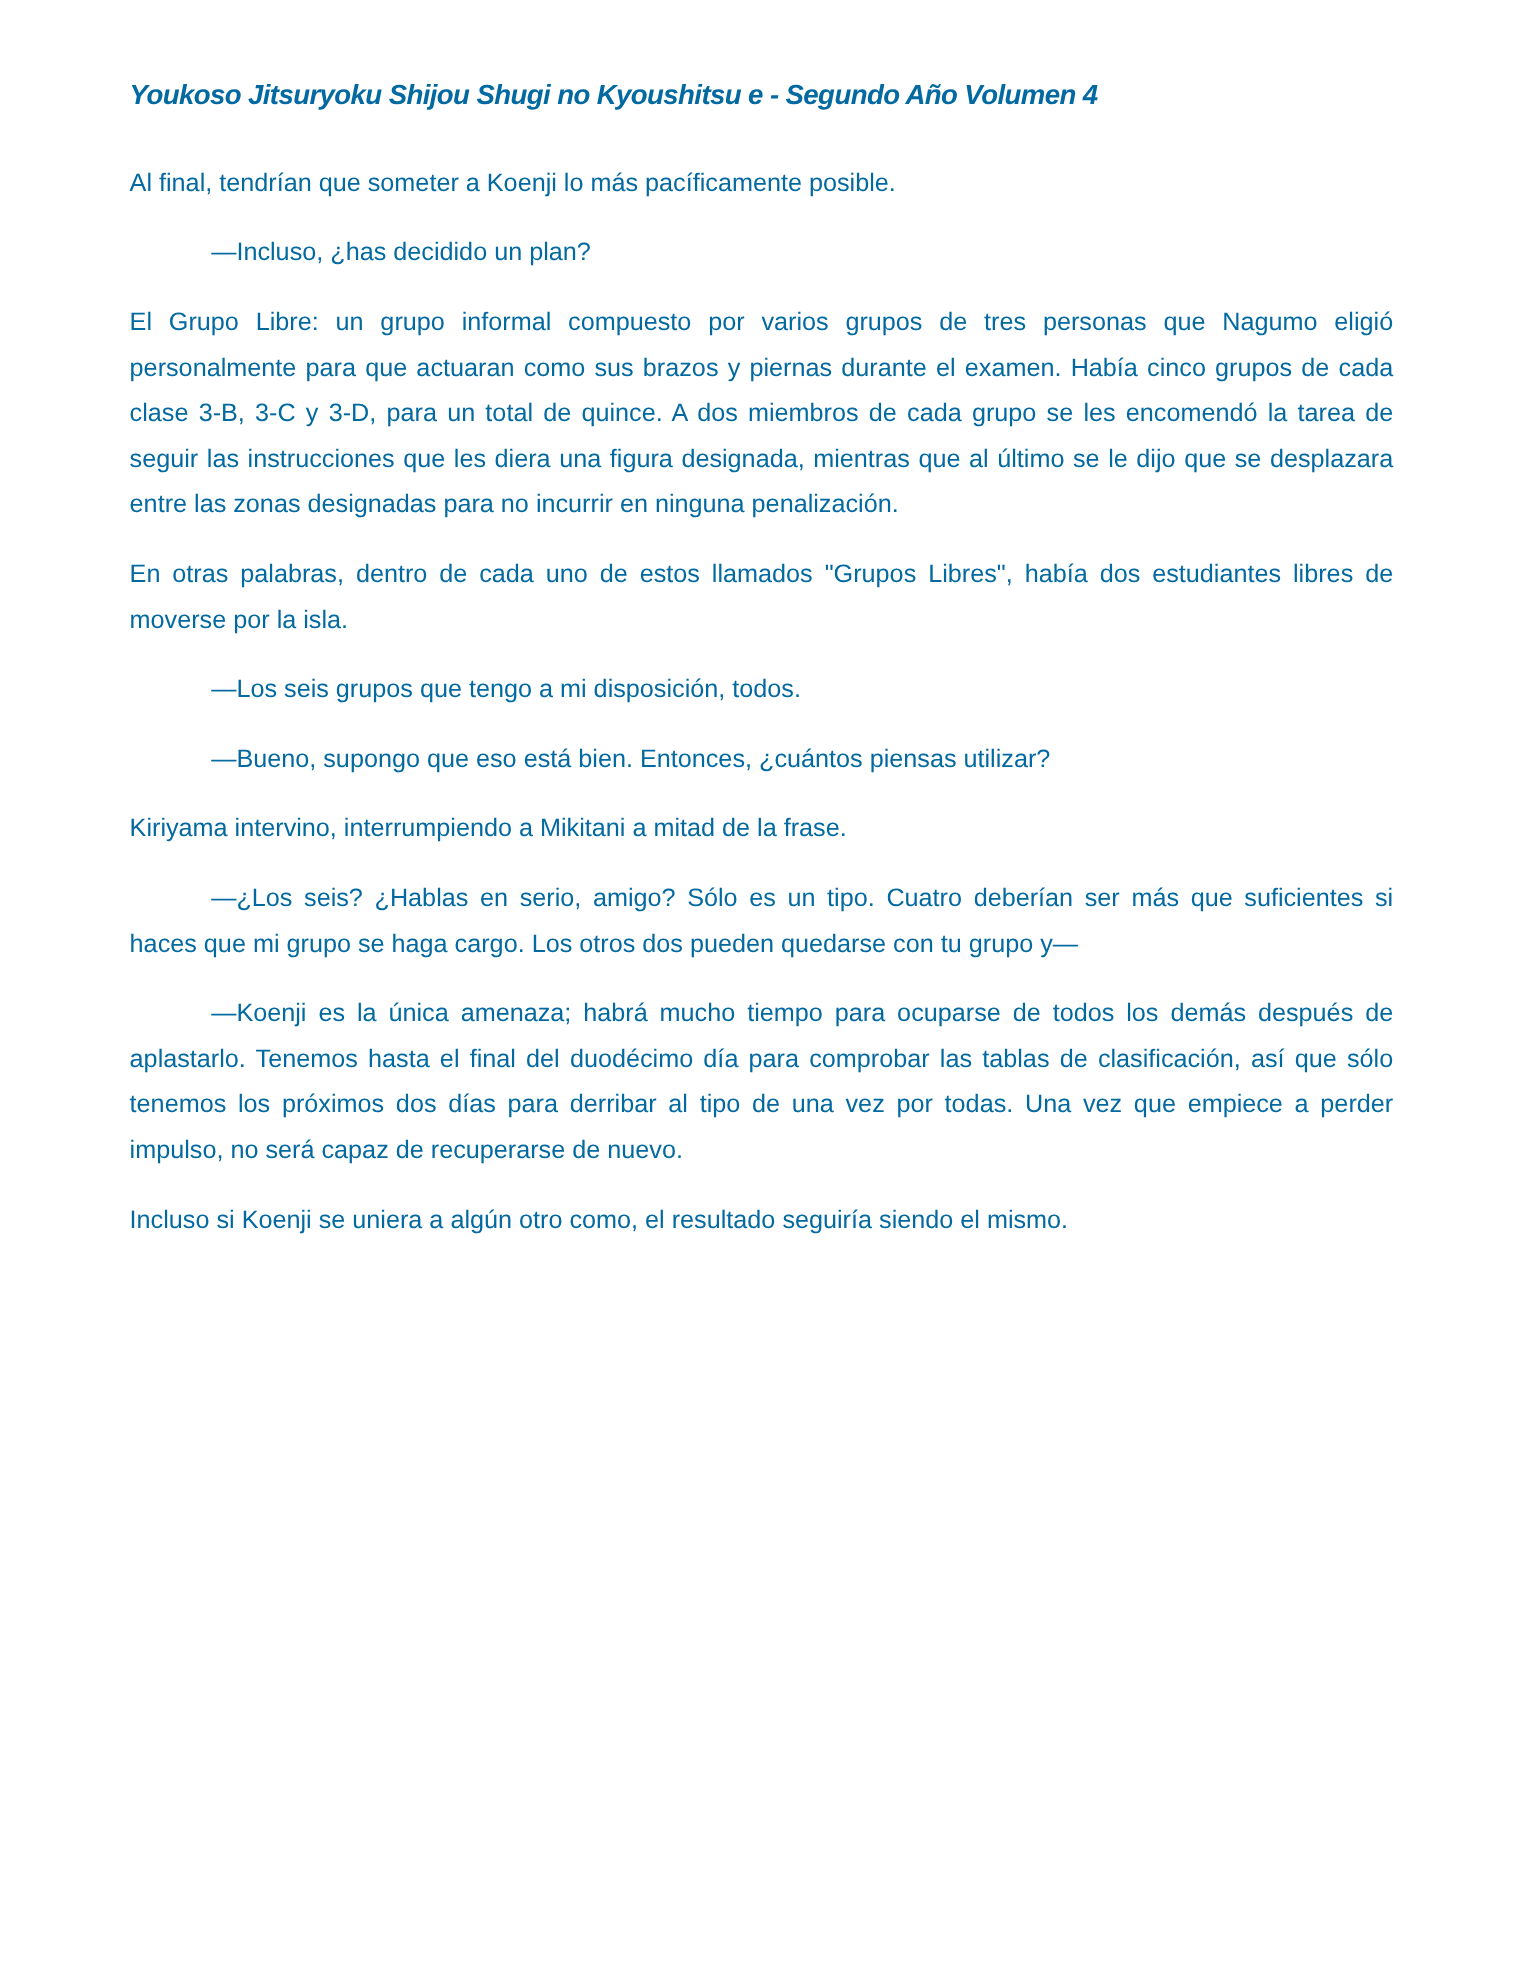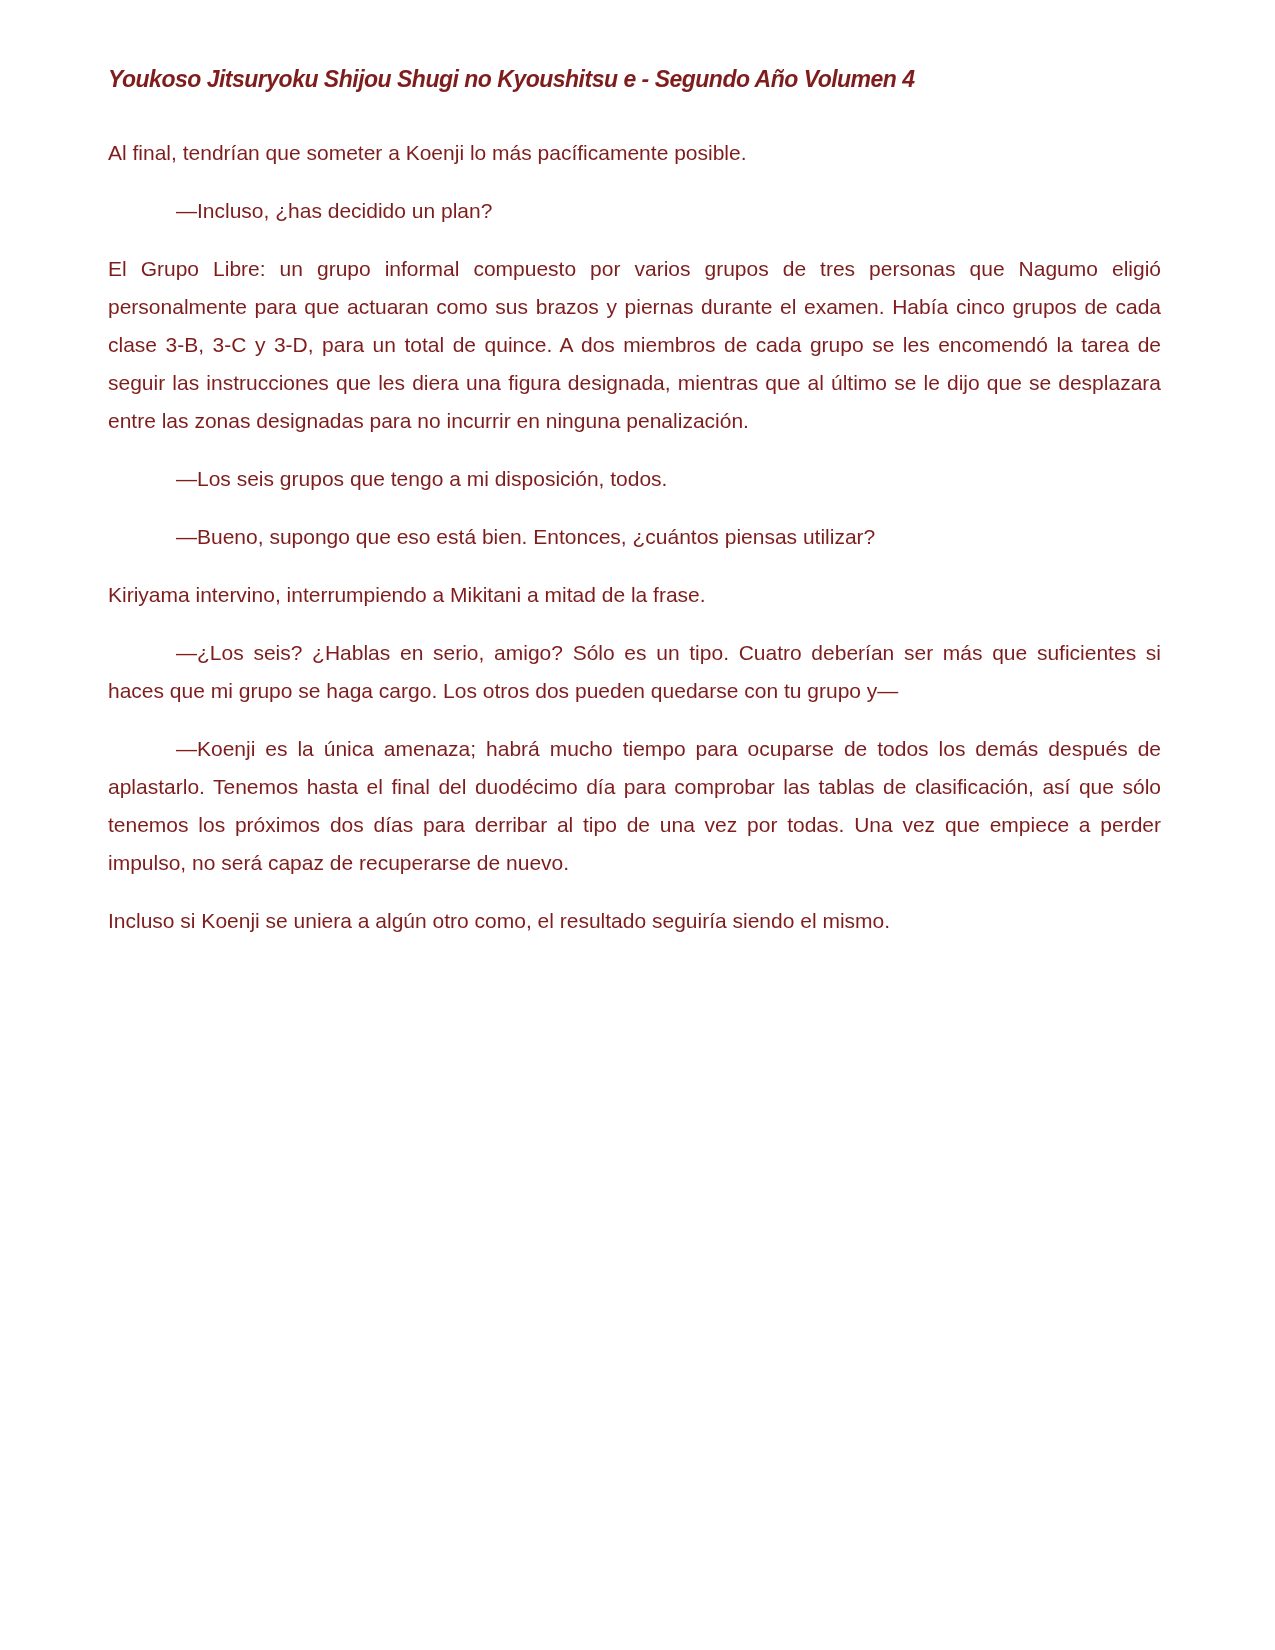--- a/index.html
+++ b/index.html
@@ -2,21 +2,21 @@
 <html><head>
 <meta charset="utf-8">
 <style>
   html, body { margin: 0; padding: 0; background: #ffffff; }
   .page {
     position: relative;
     width: 1275px;
     height: 1260px;
     background: #ffffff;
     font-family: "Liberation Sans", sans-serif;
-    color: #7f1d1d;
+    color: #0369a1;
     overflow: hidden;
   }
   .doc-header {
     position: absolute;
     top: 66px;
     left: 108px;
     right: 108px;
     font-size: 23px;
     font-weight: bold;
     font-style: italic;
@@ -61,20 +61,21 @@
 <div class="page">
 
   <div class="doc-header">
     <span>Youkoso Jitsuryoku Shijou Shugi no Kyoushitsu e - Segundo Año Volumen 4</span>
   </div>
 
   <div class="doc-body">
       <p class="para">Al final, tendrían que someter a Koenji lo más pacíficamente posible.</p>
       <p class="para indent">—Incluso, ¿has decidido un plan?</p>
       <p class="para">El Grupo Libre: un grupo informal compuesto por varios grupos de tres personas que Nagumo eligió personalmente para que actuaran como sus brazos y piernas durante el examen. Había cinco grupos de cada clase 3-B, 3-C y 3-D, para un total de quince. A dos miembros de cada grupo se les encomendó la tarea de seguir las instrucciones que les diera una figura designada, mientras que al último se le dijo que se desplazara entre las zonas designadas para no incurrir en ninguna penalización.</p>
+      <p class="para">En otras palabras, dentro de cada uno de estos llamados "Grupos Libres", había dos estudiantes libres de moverse por la isla.</p>
       <p class="para indent">—Los seis grupos que tengo a mi disposición, todos.</p>
       <p class="para indent">—Bueno, supongo que eso está bien. Entonces, ¿cuántos piensas utilizar?</p>
       <p class="para">Kiriyama intervino, interrumpiendo a Mikitani a mitad de la frase.</p>
       <p class="para indent">—¿Los seis? ¿Hablas en serio, amigo? Sólo es un tipo. Cuatro deberían ser más que suficientes si haces que mi grupo se haga cargo. Los otros dos pueden quedarse con tu grupo y—</p>
       <p class="para indent">—Koenji es la única amenaza; habrá mucho tiempo para ocuparse de todos los demás después de aplastarlo. Tenemos hasta el final del duodécimo día para comprobar las tablas de clasificación, así que sólo tenemos los próximos dos días para derribar al tipo de una vez por todas. Una vez que empiece a perder impulso, no será capaz de recuperarse de nuevo.</p>
       <p class="para">Incluso si Koenji se uniera a algún otro como, el resultado seguiría siendo el mismo.</p>
     </div>
 
   <div class="doc-footer">
     <div class="rule-thick" style="background-color: rgb(91, 51, 50);"></div>

